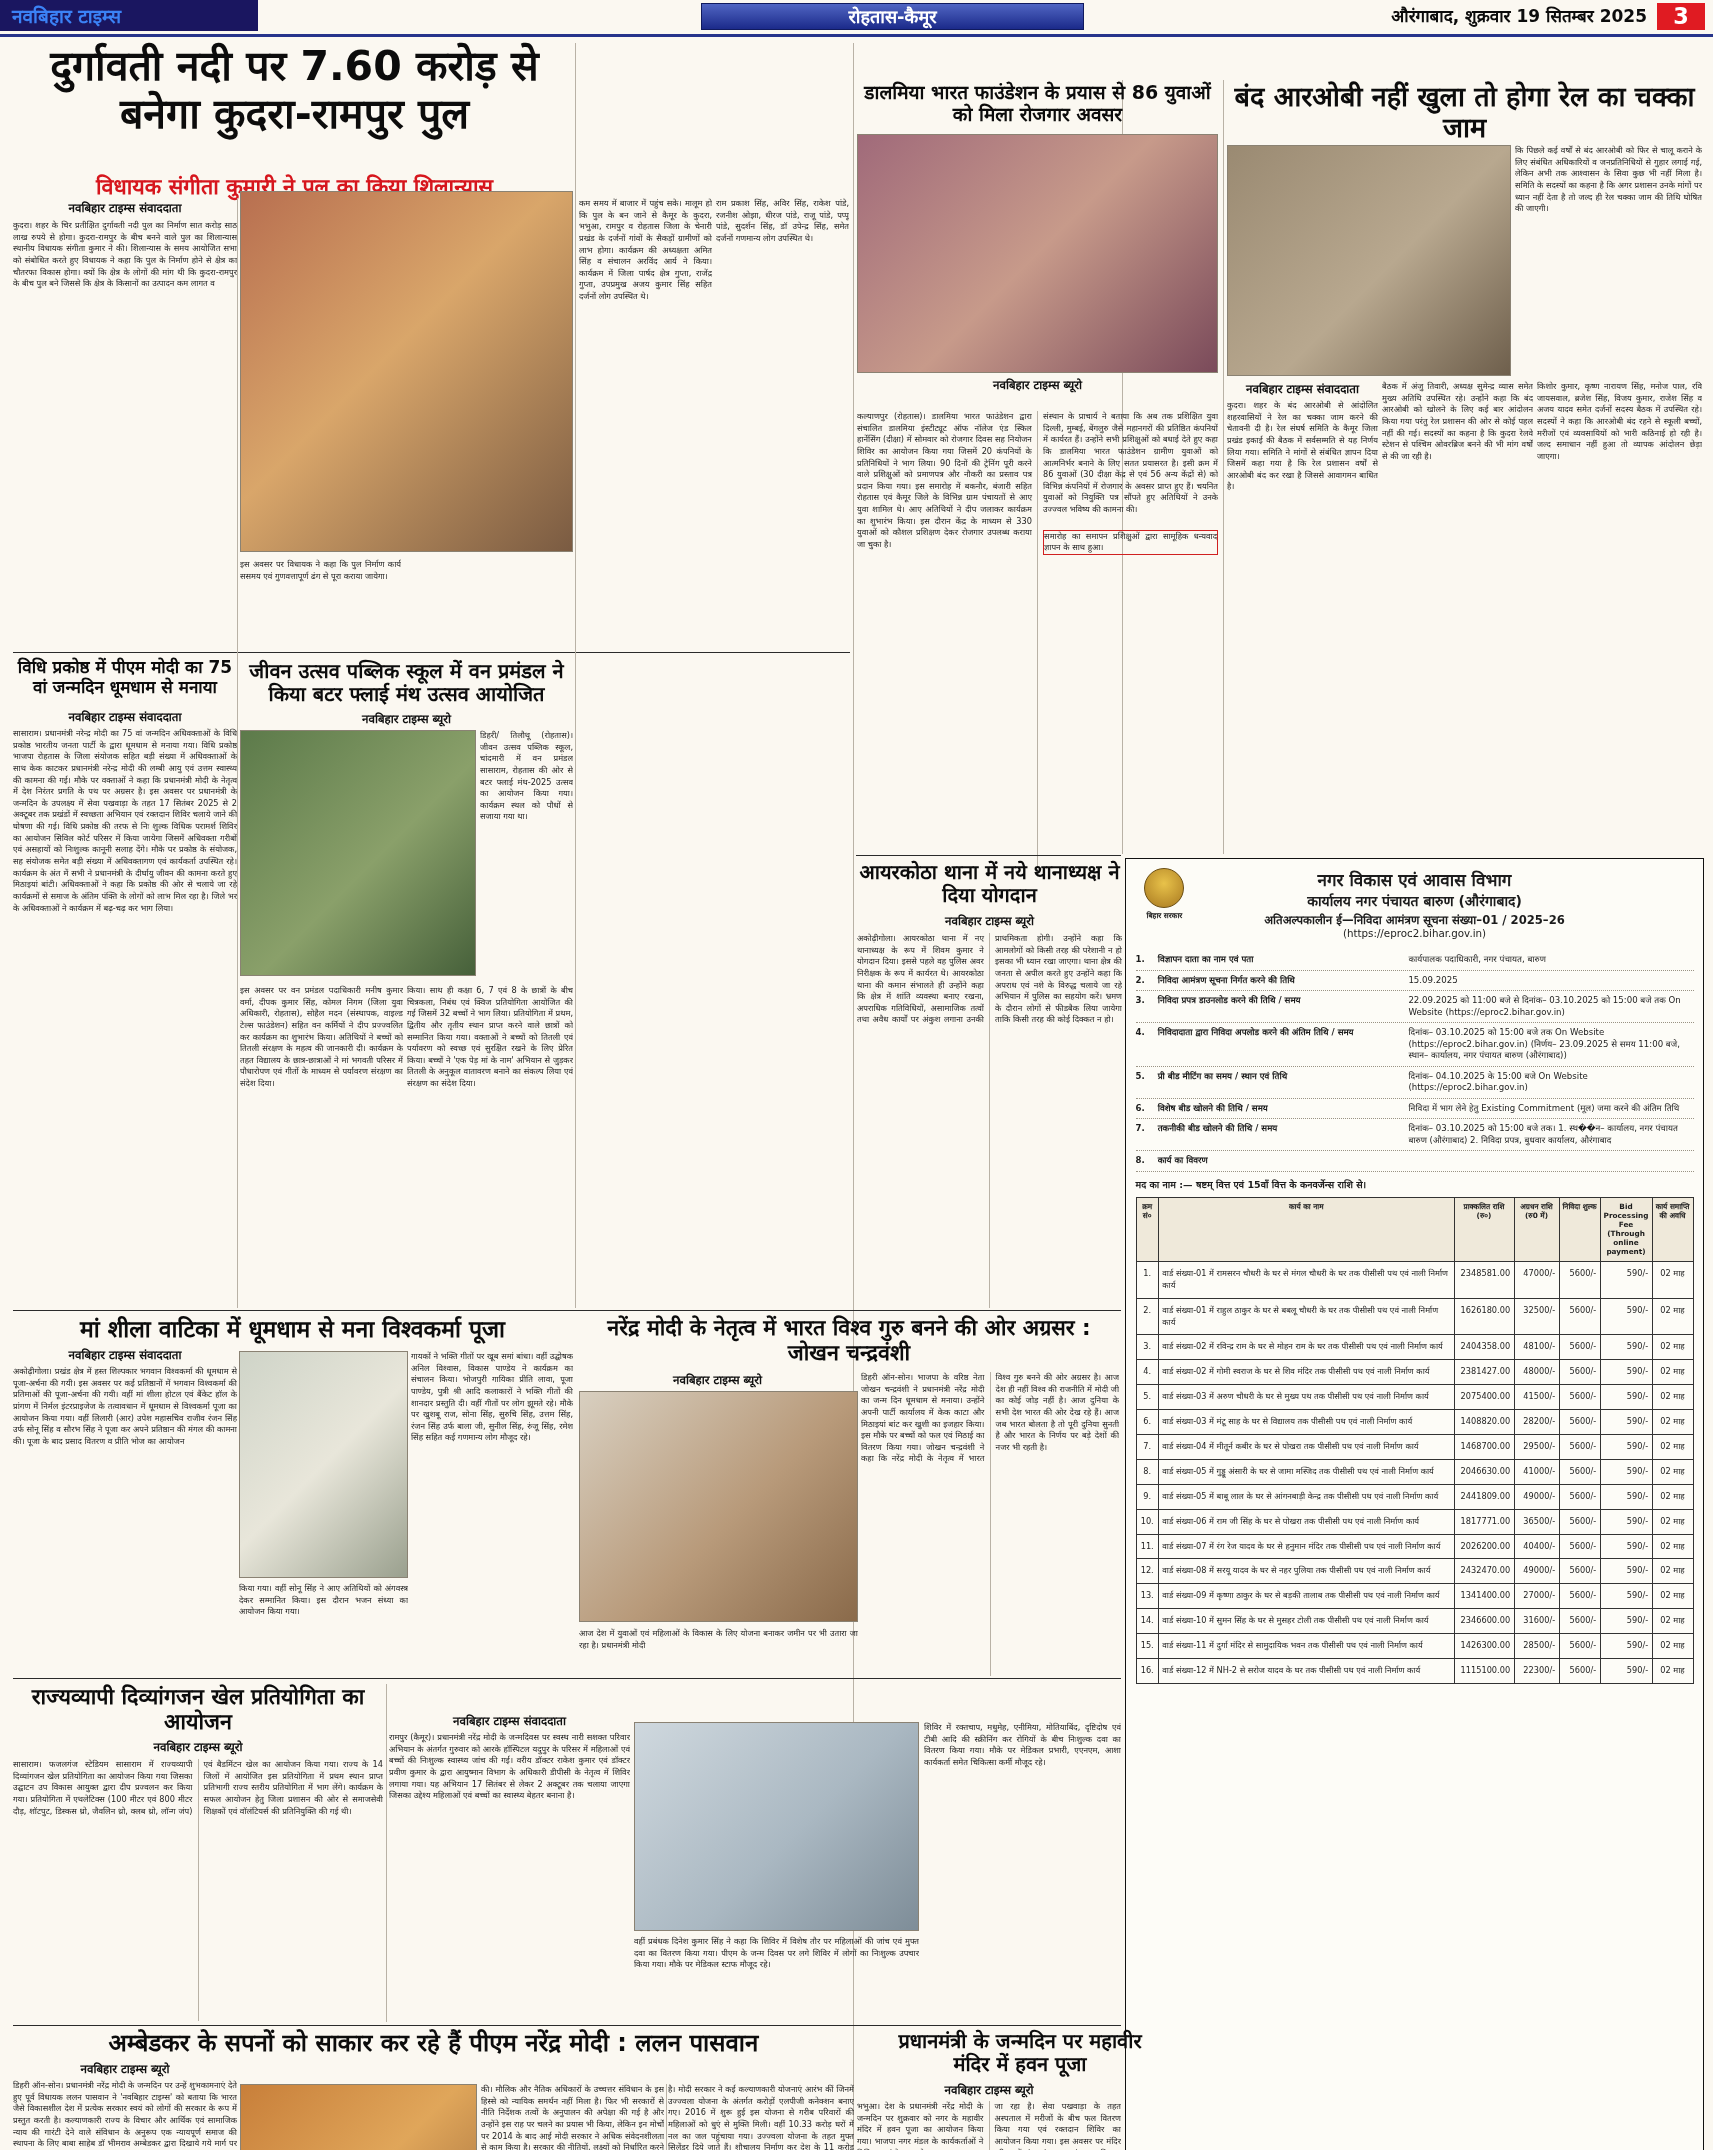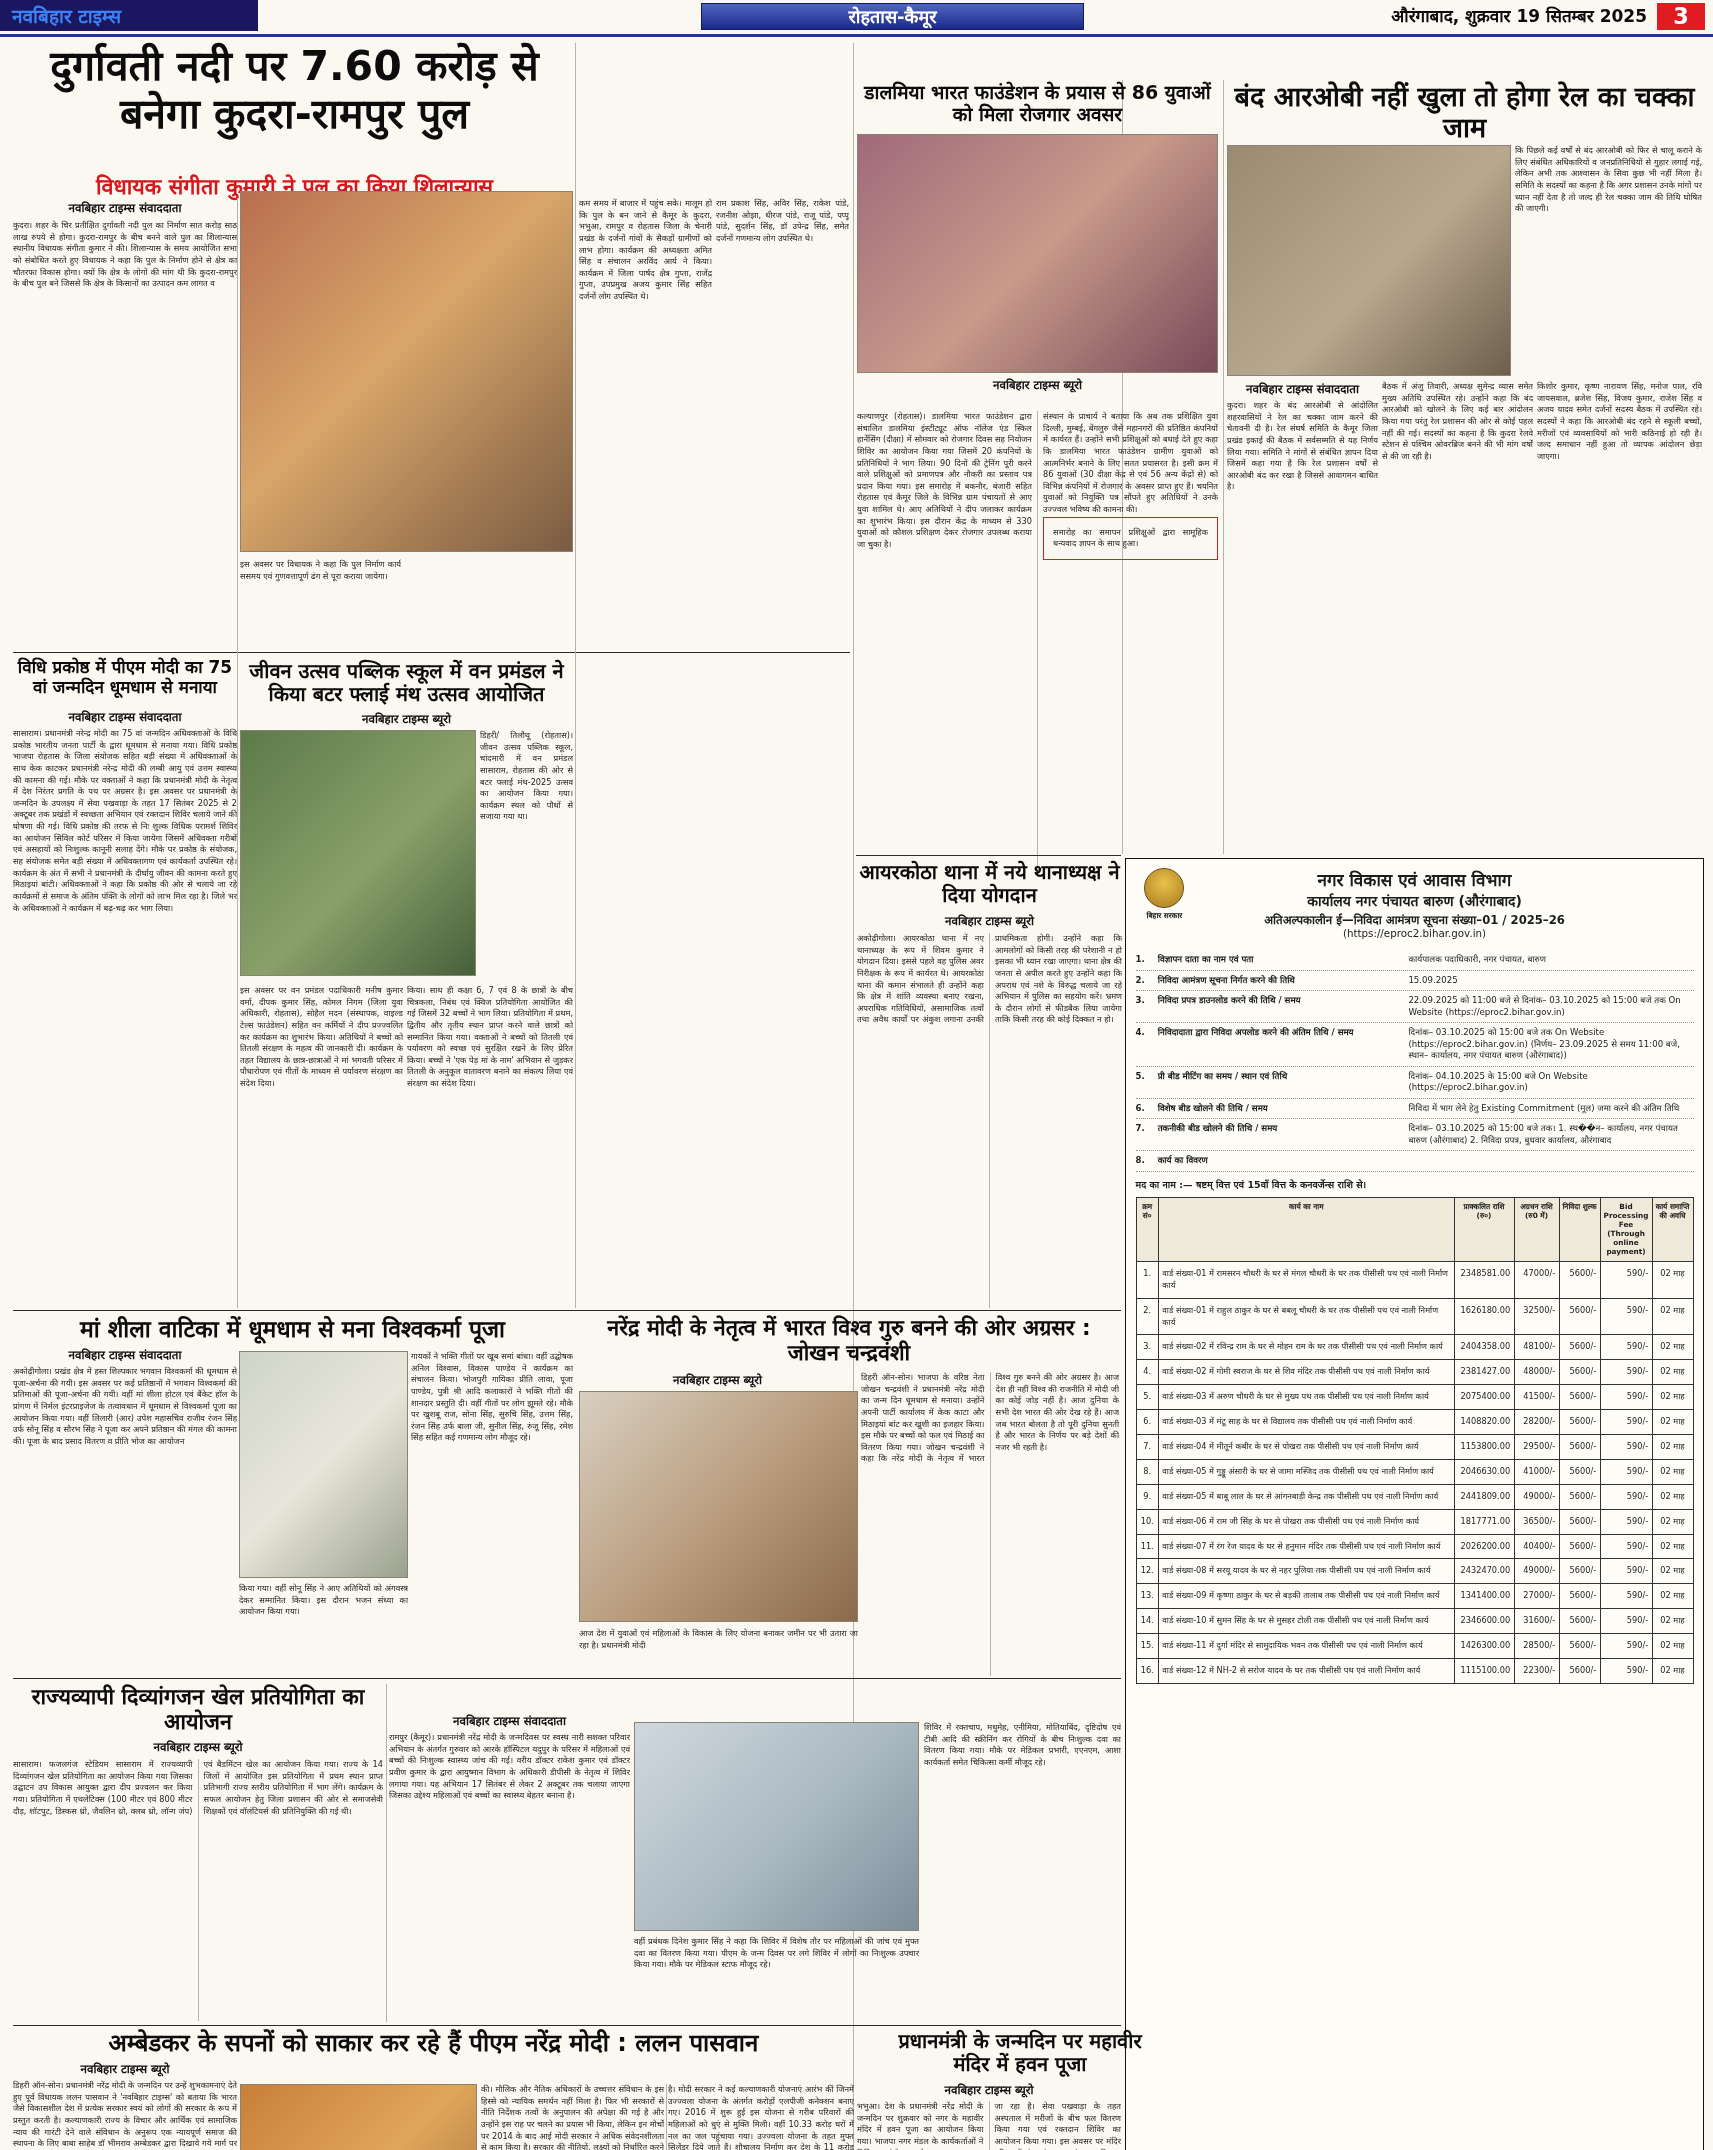--- a/index.html
+++ b/index.html
@@ -22,21 +22,21 @@
 .subhead{font-weight:bold;color:#d6161d;text-align:center}
 
 .ph1{background:linear-gradient(135deg,#b86f50 0%,#d9a66a 45%,#7a5b42 100%)}
 .ph2{background:linear-gradient(135deg,#5c7a4a 0%,#8aa06a 55%,#46603a 100%)}
 .ph3{background:linear-gradient(135deg,#a06a7a 0%,#c79a8a 50%,#7a4a5a 100%)}
 .ph4{background:linear-gradient(135deg,#9a8a72 0%,#b8a88f 55%,#6e5f4c 100%)}
 .ph5{background:linear-gradient(135deg,#cfd4c8 0%,#e8e6da 50%,#9aa08e 100%)}
 .ph6{background:linear-gradient(135deg,#d8cfc0 0%,#b89a7a 55%,#8a6a4a 100%)}
 .ph7{background:linear-gradient(135deg,#cfd8de 0%,#aab8c2 55%,#7e8d98 100%)}
 .ph8{background:linear-gradient(135deg,#c87f3a 0%,#e0a65a 45%,#8a5a32 100%)}
-.red-highlight{border:1.3px solid #d02020;padding:9px;margin-top:1px}
+.red-highlight{border:1.3px solid #d02020;padding:0;margin-top:14px}
 
 .tender{border:1.7px solid #111;background:#fdfcf7;padding:8.6px 9.5px;overflow:hidden}
 .t-head{position:relative;text-align:center;min-height:77px}
 .t-logo{position:absolute;left:0.9px;top:0.9px;width:56px;text-align:center;font-size:7.3px;font-weight:bold}
 .emblem{width:40px;height:40px;border-radius:50%;margin:0 auto 1.7px;background:radial-gradient(circle at 50% 38%,#e8c24a,#a87820);border:1.3px solid #6b4e12}
 .t-dept{font-size:17px;font-weight:bold}
 .t-office{font-size:14px;font-weight:bold}
 .t-notice{font-size:11.6px;font-weight:bold;margin-top:2.6px}
 .t-site{font-size:10.3px}
 .t-conds{margin-top:6px;font-size:8.6px}
@@ -232,21 +232,21 @@
           <td>वार्ड संख्या-03 में मंटू साह के घर से विद्यालय तक पीसीसी पथ एवं नाली निर्माण कार्य</td>
           <td class="t-amt">1408820.00</td>
           <td class="t-amt">28200/-</td>
           <td class="t-amt">5600/-</td>
           <td class="t-amt">590/-</td>
           <td class="t-ctr">02 माह</td>
         </tr>
           <tr>
           <td class="t-ctr">7.</td>
           <td>वार्ड संख्या-04 में मीतूर्न कबीर के घर से पोखरा तक पीसीसी पथ एवं नाली निर्माण कार्य</td>
-          <td class="t-amt">1153800.00</td>
+          <td class="t-amt">1468700.00</td>
           <td class="t-amt">29500/-</td>
           <td class="t-amt">5600/-</td>
           <td class="t-amt">590/-</td>
           <td class="t-ctr">02 माह</td>
         </tr>
           <tr>
           <td class="t-ctr">8.</td>
           <td>वार्ड संख्या-05 में गुड्डू अंसारी के घर से जामा मस्जिद तक पीसीसी पथ एवं नाली निर्माण कार्य</td>
           <td class="t-amt">2046630.00</td>
           <td class="t-amt">41000/-</td>

